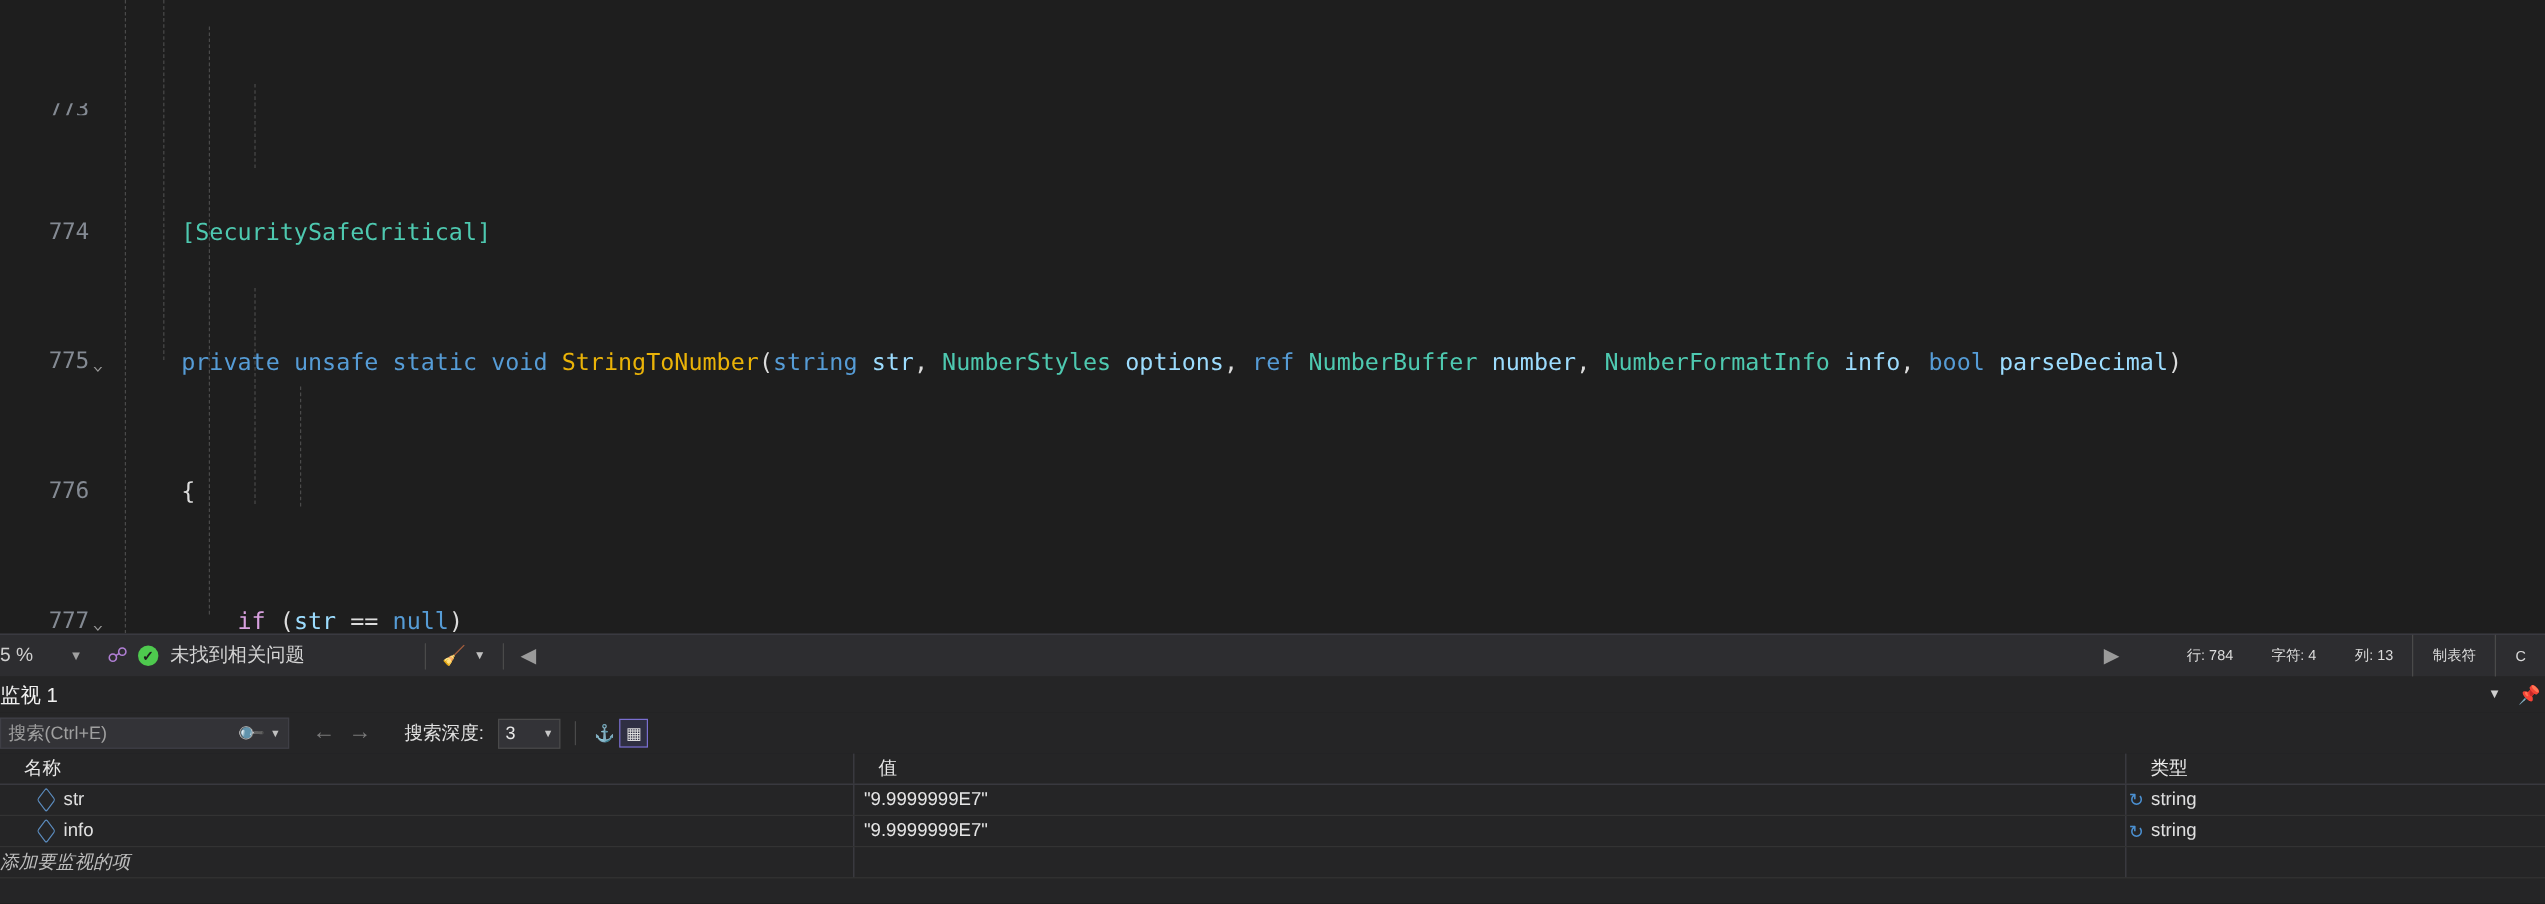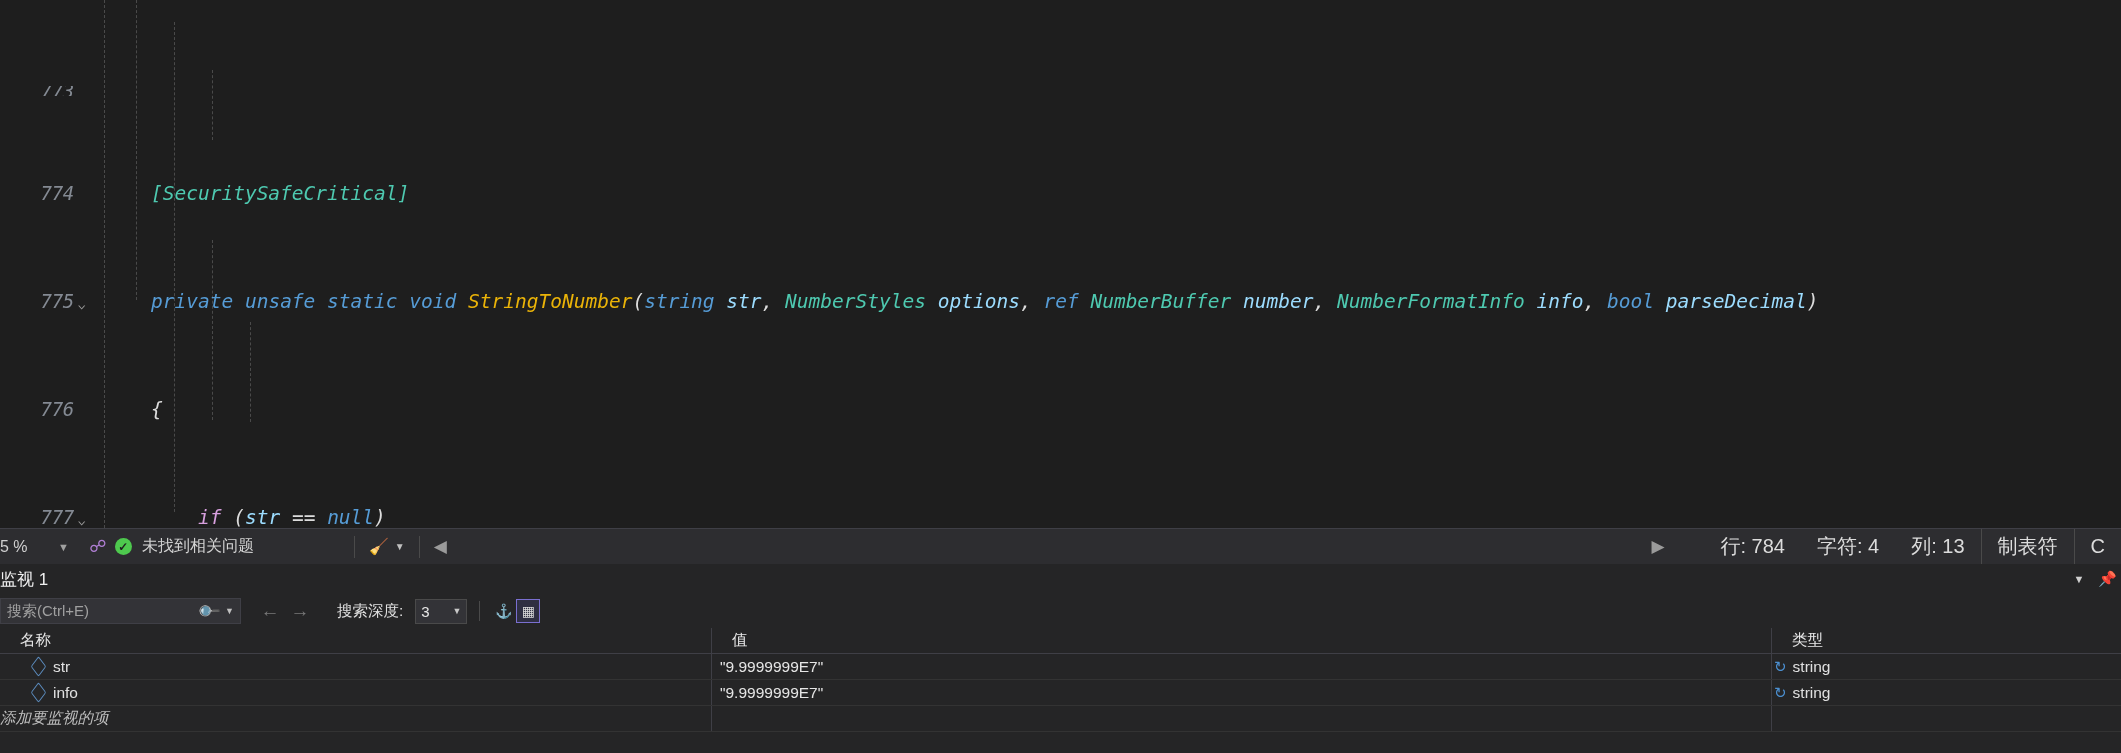--- a/index.html
+++ b/index.html
@@ -7,21 +7,21 @@
     width: 2121px; height: 753px;
     background: #1e1e1e;
     font-family: "Liberation Sans", sans-serif;
     overflow: hidden;
   }
   .app { position: relative; width: 2121px; height: 753px; background:#1e1e1e; }
 
   
   .editor {
     position: absolute; left: 0; top: 0; width: 2121px; height: 528px;
-    background: #1e1e1e; overflow: hidden; font-style: italic;
+    background: #1e1e1e; overflow: hidden;
   }
   .code-area {
     position: relative;
     font-family: "DejaVu Sans Mono", "Liberation Mono", monospace;
     font-size: 19.5px;
     line-height: 21.6px;
     white-space: pre;
   }
   .line {
     position: relative; height: 21.6px; display: flex; align-items: center;
@@ -75,21 +75,21 @@
   .sb-text { color:#d4d4d4; font-size: 16px;}
   .sb-broom { color: #d8c070; font-size: 16px; }
   .sb-tri { color:#c0c0c0; font-size: 10px; margin-left:6px;}
   .sb-left-arrow { color:#9a9a9a; font-size: 17px; }
   .sb-right-arrow { color:#9a9a9a; font-size: 17px; }
   .sb-right {
     margin-left:auto; display:flex; align-items:center; height: 100%;
   }
   .sb-cell {
     padding: 13px 16px; height: 100%; display:flex; align-items:center;
-    font-size: 20px; color:#dcdcdc; white-space: nowrap;
+    font-size: 12px; color:#dcdcdc; white-space: nowrap;
   }
   .sb-cell.bordered { border-left: 1px solid #4a4a4a; }
 
   
   .watch {
     position: absolute; left: 0; top: 564px; width: 2121px; height: 189px;
     background: #252526;
   }
   .watch-title {
     height: 30px; display:flex; align-items:center;

